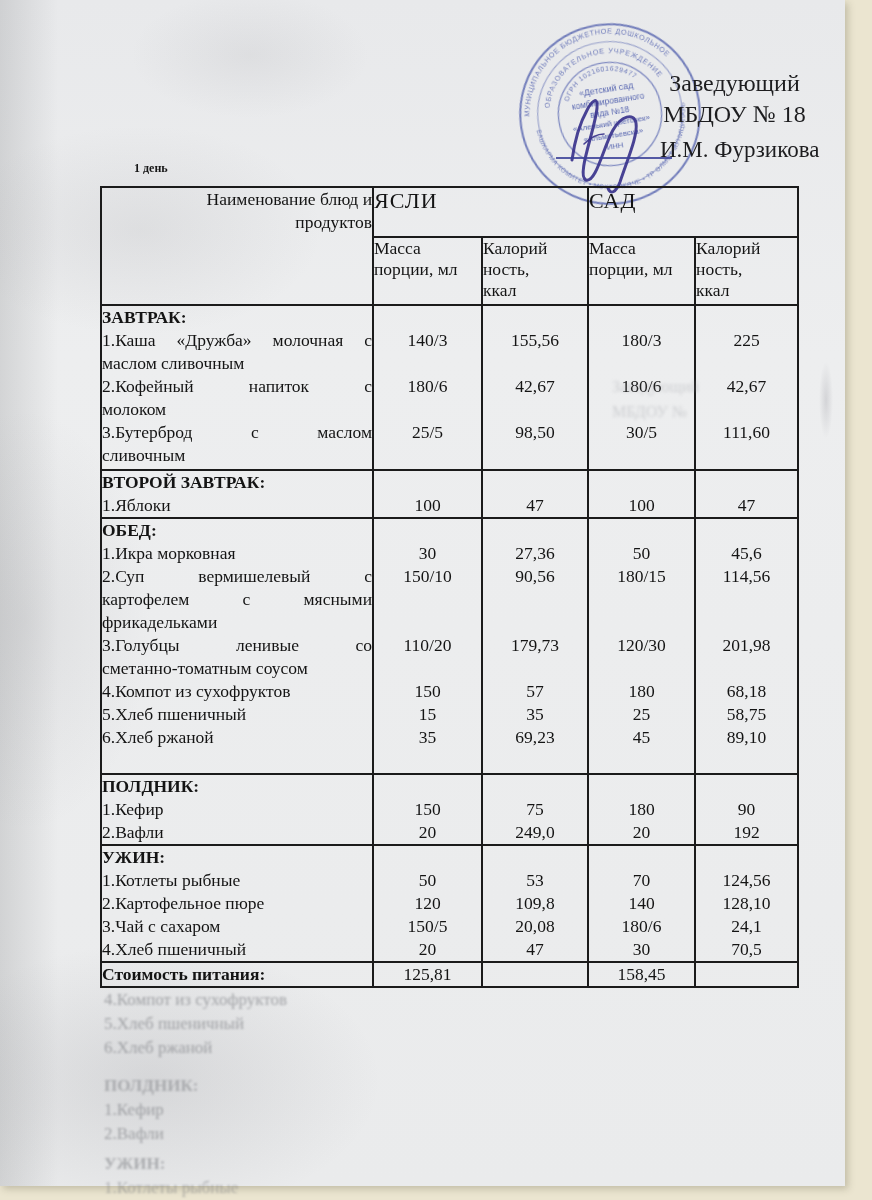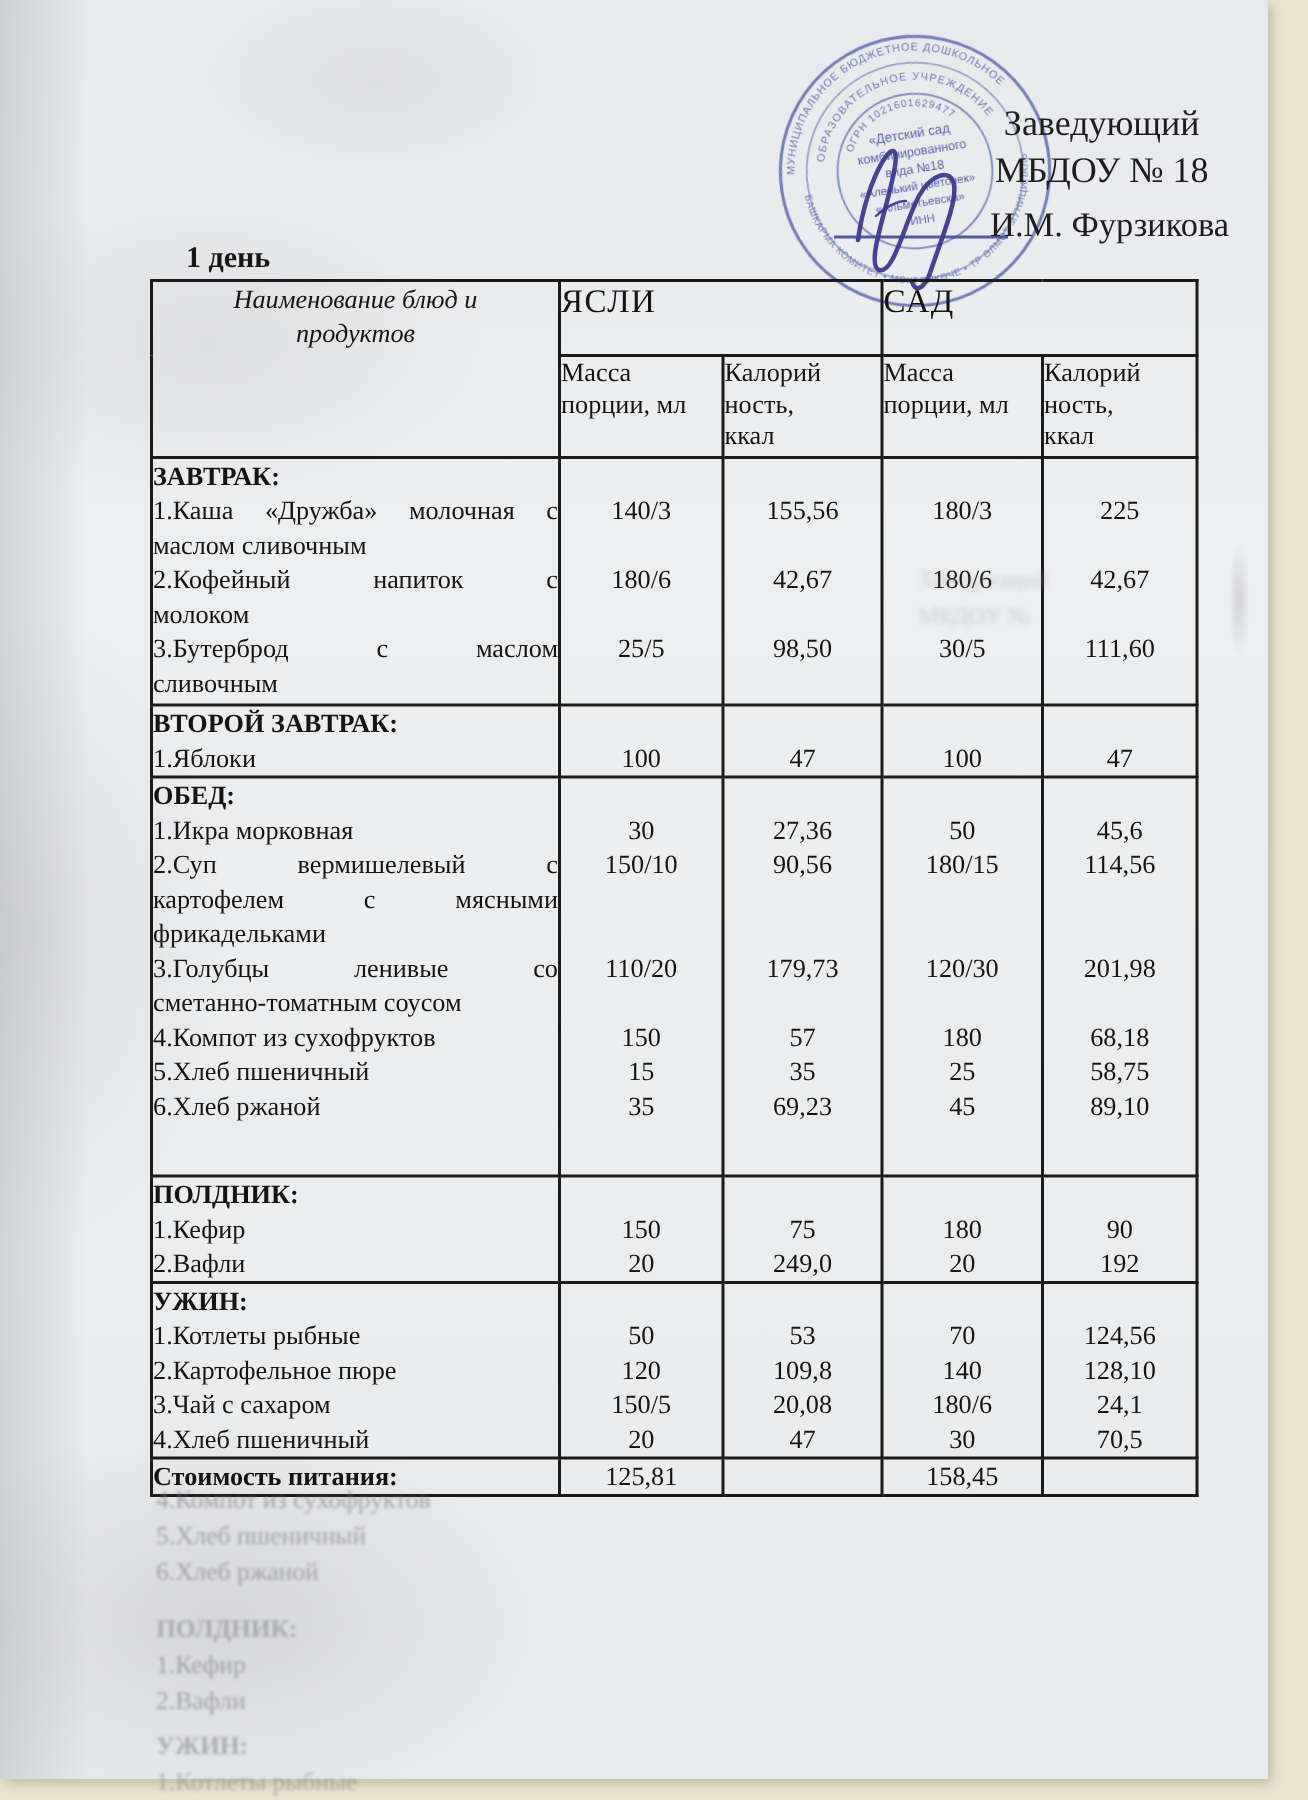--- a/index.html
+++ b/index.html
@@ -30,39 +30,39 @@
   
   .stamp{position:absolute;left:512px;top:16px;width:196px;height:196px;
     transform:rotate(-9deg);opacity:.88;filter:blur(.3px);}
   .stamp text{font-family:"Liberation Sans","DejaVu Sans",sans-serif;fill:#4353a8;}
   .stamp .rings{stroke:#4353a8;fill:none;}
   .sig{position:absolute;left:538px;top:74px;width:152px;height:122px;overflow:visible;}
   .sig path{stroke:#39338c;fill:none;stroke-linecap:round;opacity:.92;}
   .sig-underline{position:absolute;left:556px;top:157px;width:116px;height:2px;
     background:#3a3f96;opacity:.85;}
   
-  .day-label{position:absolute;left:124px;top:161px;font-weight:bold;font-size:20px;}
+  .day-label{position:absolute;left:134px;top:161px;font-weight:bold;font-size:12px;}
   
   table.menu{
     position:absolute;left:100px;top:186px;width:697px;
     border-collapse:collapse;table-layout:fixed;
     font-size:17.5px;color:#141414;
   }
   table.menu td{border:2px solid #1b1b1b;padding:0;vertical-align:top;}
-  td.hname{text-align:center;vertical-align:middle;line-height:23px;font-style:italic;}
+  td.hname{text-align:right;vertical-align:middle;line-height:23px;}
   td.hgroup{height:48px;vertical-align:middle;
     font-size:22px;letter-spacing:1px;}
   td.hsub{height:66px;vertical-align:middle;line-height:21px;padding:2px 0;}
   td.name-cell{padding:0 5px 0 7px;}
   .ln{line-height:23px;height:23px;white-space:nowrap;overflow:visible;}
   .ln.b{font-weight:bold;}
   .ln.j{text-align:justify;text-align-last:justify;white-space:normal;}
   td.val-cell .ln{text-align:center;}
   tr.sec-zavtrak td, tr.sec-obed td{padding-bottom:2px;}
-  tr.sec-obed td{padding-bottom:34px;}
+  tr.sec-obed td{padding-bottom:24px;}
   
   .ghost-bottom{position:absolute;left:104px;top:988px;width:420px;
     color:#75777c;filter:blur(1.15px);opacity:.6;font-size:17px;}
   .ghost-bottom div{height:24px;line-height:24px;}
   .ghost-bottom div:nth-child(4){margin-top:14px;font-weight:bold;opacity:.8;}
   .ghost-bottom div:nth-child(7){margin-top:6px;font-weight:bold;opacity:.85;}
   .ghost-bottom div:nth-child(8){opacity:.8;}
   .ghost-right{position:absolute;left:612px;top:374px;width:200px;
     color:#9a9ca2;filter:blur(1.6px);opacity:.38;font-size:16px;line-height:25px;}
   

